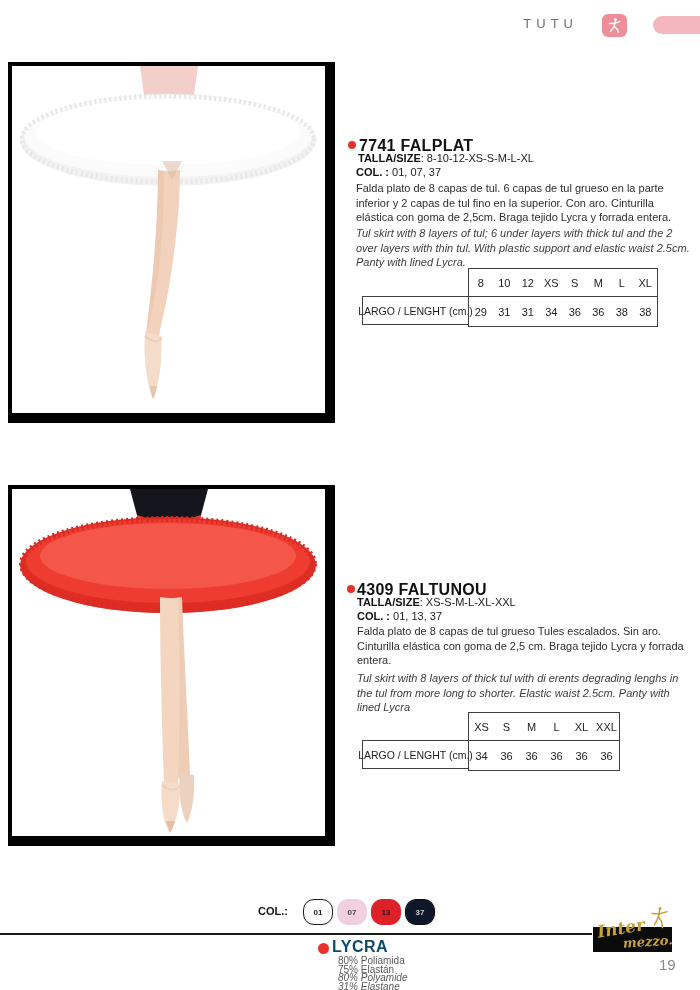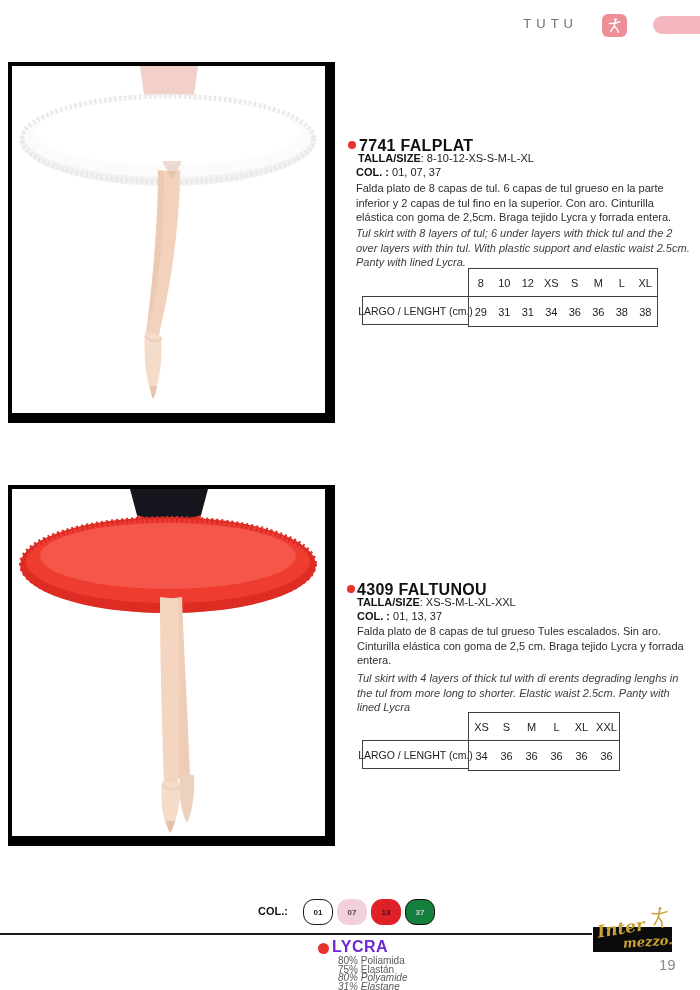--- a/index.html
+++ b/index.html
@@ -42,21 +42,21 @@
   .t2 .st-cell { width:25px; }
   .st-head .st-cell { height:27px; }
   .st-vals .st-cell, .st-vals .st-label { height:29px; }
 
   
   .col-label { position:absolute; left:258px; top:905px; font-size:11px; font-weight:bold; color:#111; }
   .swatch { position:absolute; top:899px; width:30px; height:26px; border-radius:11px; display:flex; align-items:center; justify-content:center; font-size:8px; font-weight:bold; }
   .divider { position:absolute; left:0; top:933px; width:592px; height:2px; background:#1a1a1a; }
 
   .lycra-dot { position:absolute; left:318px; top:943px; width:11px; height:11px; border-radius:50%; background:#e8332c; }
-  .lycra-brand { position:absolute; left:332px; top:938px; font-size:16px; font-weight:bold; color:#6d28d9; letter-spacing:.5px; font-family:"Liberation Sans", sans-serif; }
+  .lycra-brand { position:absolute; left:332px; top:938px; font-size:16px; font-weight:bold; color:#0c4a6e; letter-spacing:.5px; font-family:"Liberation Sans", sans-serif; }
   .lycra-comp { position:absolute; left:338px; top:957px; font-size:10px; line-height:8.5px; color:#5a5a5a; }
   .lycra-comp .it { font-style:italic; }
 
   .mezzo-box { position:absolute; left:593px; top:927px; width:79px; height:25px; background:#0b0b0b; }
   .mezzo-inter { position:absolute; left:597px; top:918px; font-family:"DejaVu Serif", serif; font-style:italic; font-weight:bold; font-size:17px; color:#c9a235; transform:rotate(-9deg); }
   .mezzo-mezzo { position:absolute; left:623px; top:934px; font-family:"DejaVu Serif", serif; font-style:italic; font-weight:bold; font-size:13px; color:#c9a235; transform:rotate(-4deg); }
   .mezzo-dancer { position:absolute; left:648px; top:906px; }
   .page-num { position:absolute; left:659px; top:956px; font-size:15px; color:#8a8a8a; }
 </style>
 </head>
@@ -173,21 +173,21 @@
   <div>
     <span class="bullet" style="left:347px; top:585px;"></span>
     <div class="p-title" style="left:357px; top:581px;">4309 FALTUNOU</div>
     <div class="p-line" style="left:357px; top:596px;">
       <b>TALLA/SIZE</b><span>: </span><span>XS-S-M-L-XL-XXL</span>
     </div>
     <div class="p-line" style="left:357px; top:610px;">
       <b>COL. :</b> <span>01, 13, 37</span>
     </div>
     <div class="p-es" style="left:357px; top:624px;">Falda plato de 8 capas de tul grueso Tules escalados. Sin aro. Cinturilla elástica con goma de 2,5 cm. Braga tejido Lycra y forrada entera.</div>
-    <div class="p-en" style="left:357px; top:671px;">Tul skirt with 4 layers of thick tul with di erents degrading lenghs in the tul from more long to shorter. Elastic waist 2.5cm. Panty with lined Lycra</div>
+    <div class="p-en" style="left:357px; top:671px;">Tul skirt with 8 layers of thick tul with di erents degrading lenghs in the tul from more long to shorter. Elastic waist 2.5cm. Panty with lined Lycra</div>
 
     <div class="size-table t2" style="left:362px; top:712px;">
       <div class="st-row st-head">
         <div class="st-spacer"></div>
         <div class="st-cols">
           <div class="st-cell">XS</div>
           <div class="st-cell">S</div>
           <div class="st-cell">M</div>
           <div class="st-cell">L</div>
           <div class="st-cell">XL</div>
@@ -205,21 +205,21 @@
           <div class="st-cell">36</div>
         </div>
       </div>
     </div>
   </div>
 
   <div class="col-label">COL.:</div>
   <div class="swatch" style="left: 303px; background: rgb(255, 255, 255); color: rgb(34, 34, 34); border: 1px solid rgb(26, 26, 26);">01</div>
   <div class="swatch" style="left: 337px; background: rgb(242, 207, 221); color: rgb(84, 68, 78); border: 1px solid rgb(242, 207, 221);">07</div>
   <div class="swatch" style="left: 371px; background: rgb(222, 33, 40); color: rgb(64, 20, 24); border: 1px solid rgb(222, 33, 40);">13</div>
-  <div class="swatch" style="left: 405px; background: #15803d; color: rgb(201, 201, 203); border: 1px solid rgb(13, 13, 15);">37</div>
+  <div class="swatch" style="left: 405px; background: #0f172a; color: rgb(201, 201, 203); border: 1px solid rgb(13, 13, 15);">37</div>
 
   <div class="divider"></div>
 
   <span class="lycra-dot"></span>
   <div class="lycra-brand">LYCRA</div>
   <div class="lycra-comp">
     <div>80% Poliamida</div>
     <div>75% Elastán</div>
     <div class="it">80% Polyamide</div>
     <div class="it">31% Elastane</div>

